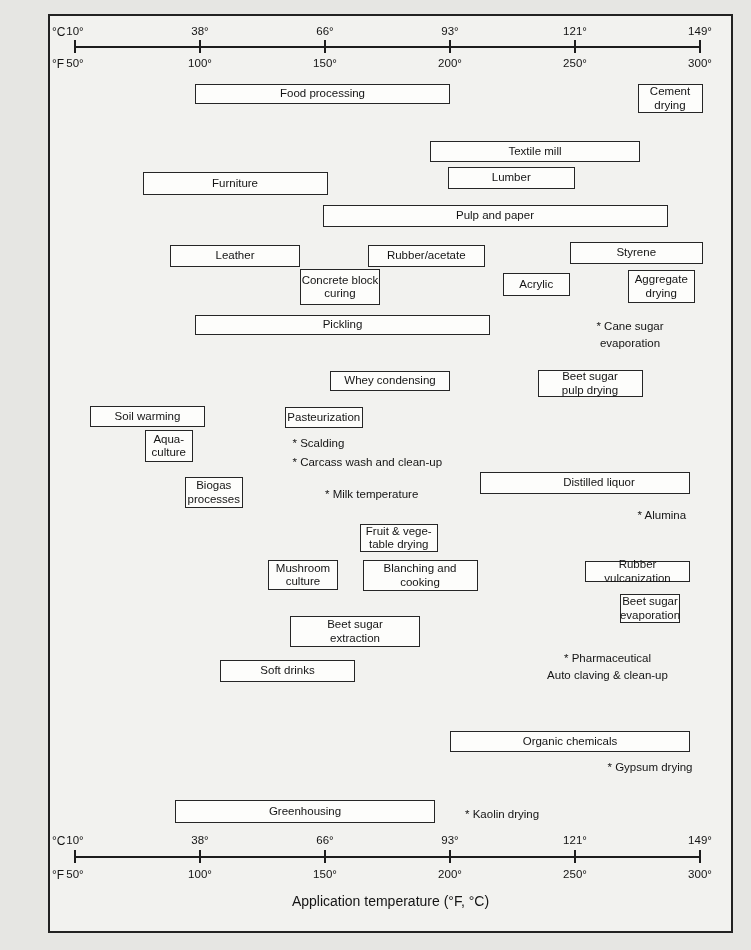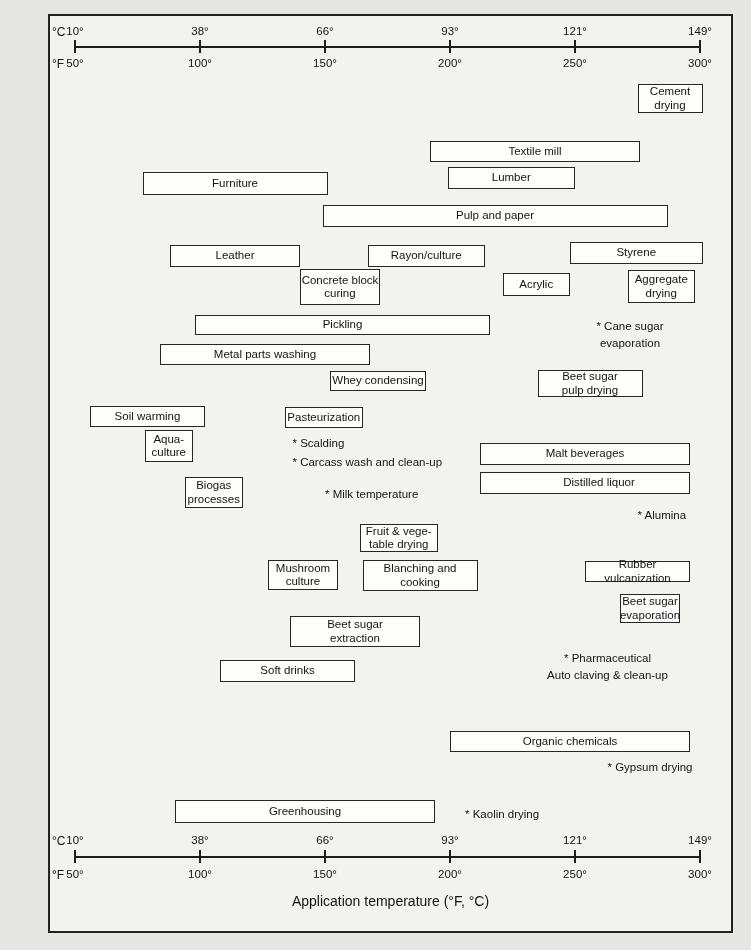--- a/index.html
+++ b/index.html
@@ -79,44 +79,43 @@
       <div class="tick-label" style="left: 303px; top: 868px;">150°</div>
       <div class="axis-tick" style="left: 449px; top: 850px;"></div>
       <div class="tick-label" style="left: 428px; top: 834px;">93°</div>
       <div class="tick-label" style="left: 428px; top: 868px;">200°</div>
       <div class="axis-tick" style="left: 574px; top: 850px;"></div>
       <div class="tick-label" style="left: 553px; top: 834px;">121°</div>
       <div class="tick-label" style="left: 553px; top: 868px;">250°</div>
       <div class="axis-tick" style="left: 699px; top: 850px;"></div>
       <div class="tick-label" style="left: 678px; top: 834px;">149°</div>
       <div class="tick-label" style="left: 678px; top: 868px;">300°</div>
+      <div class="range-box" style="left: 195px; top: 84px; width: 255px; height: 20px;">Food processing</div>
       <div class="range-box" style="left: 637.5px; top: 84px; width: 65px; height: 29px;">Cement
 drying</div>
       <div class="range-box" style="left: 430px; top: 141px; width: 210px; height: 21px; text-align: center;">Textile mill</div>
       <div class="range-box" style="left: 447.5px; top: 167px; width: 127.5px; height: 22px;">Lumber</div>
       <div class="range-box" style="left: 142.5px; top: 172px; width: 185px; height: 23px;">Furniture</div>
       <div class="range-box" style="left: 322.5px; top: 205px; width: 345px; height: 22px;">Pulp and paper</div>
       <div class="range-box" style="left: 570px; top: 242px; width: 132.5px; height: 22px;">Styrene</div>
       <div class="range-box" style="left: 170px; top: 245px; width: 130px; height: 22px;">Leather</div>
-      <div class="range-box" style="left: 367.5px; top: 245px; width: 117.5px; height: 22px;">Rayon/culture</div>
+      <div class="range-box" style="left: 367.5px; top: 245px; width: 117.5px; height: 22px;">Rubber/acetate</div>
       <div class="range-box" style="left: 300px; top: 269px; width: 80px; height: 36px;">Concrete block
 curing</div>
       <div class="range-box" style="left: 502.5px; top: 273px; width: 67.5px; height: 23px;">Acrylic</div>
       <div class="range-box" style="left: 627.5px; top: 270px; width: 67.5px; height: 33px;">Aggregate
 drying</div>
       <div class="range-box" style="left: 195px; top: 315px; width: 295px; height: 20px;">Pickling</div>
-      <div class="range-box" style="left: 160px; top: 344px; width: 210px; height: 21px;">Metal parts washing</div>
       <div class="range-box" style="left: 537.5px; top: 370px; width: 105px; height: 27px;">Beet sugar
 pulp drying</div>
-      <div class="range-box" style="left: 330px; top: 371px; width: 96px; height: 20px;">Whey condensing</div>
+      <div class="range-box" style="left: 330px; top: 371px; width: 120px; height: 20px;">Whey condensing</div>
       <div class="range-box" style="left: 90px; top: 406px; width: 115px; height: 21px;">Soil warming</div>
       <div class="range-box" style="left: 285px; top: 407px; width: 77.5px; height: 21px;">Pasteurization</div>
       <div class="range-box" style="left: 145px; top: 430px; width: 47.5px; height: 32px;">Aqua-
 culture</div>
-      <div class="range-box" style="left: 480px; top: 443px; width: 210px; height: 22px;">Malt beverages</div>
       <div class="range-box" style="left: 480px; top: 472px; width: 210px; height: 22px; padding-left: 28px;">Distilled liquor</div>
       <div class="range-box" style="left: 185px; top: 477px; width: 57.5px; height: 31px;">Biogas
 processes</div>
       <div class="range-box" style="left: 360px; top: 524px; width: 77.5px; height: 28px;">Fruit &amp; vege-
 table drying</div>
       <div class="range-box" style="left: 240px; top: 560px; width: 70px; height: 30px; margin-left: 28px;">Mushroom
 culture</div>
       <div class="range-box" style="left: 362.5px; top: 560px; width: 115px; height: 31px;">Blanching and
 cooking</div>
       <div class="range-box" style="left: 585px; top: 561px; width: 105px; height: 21px;">Rubber vulcanization</div>

